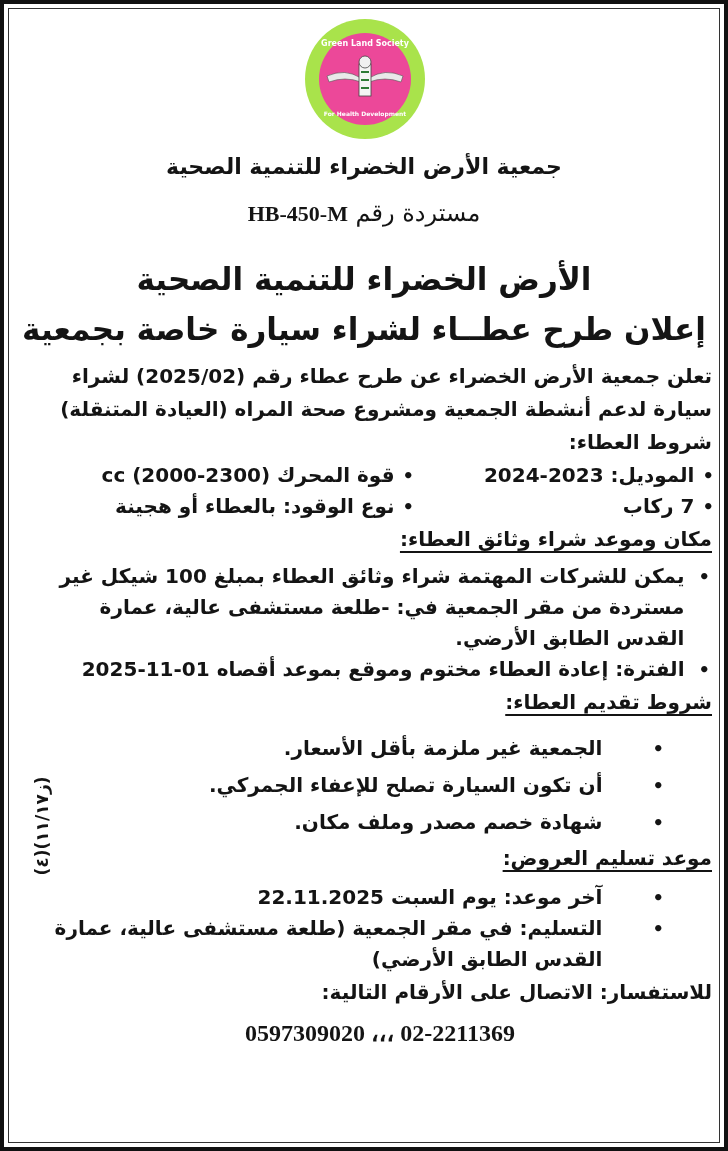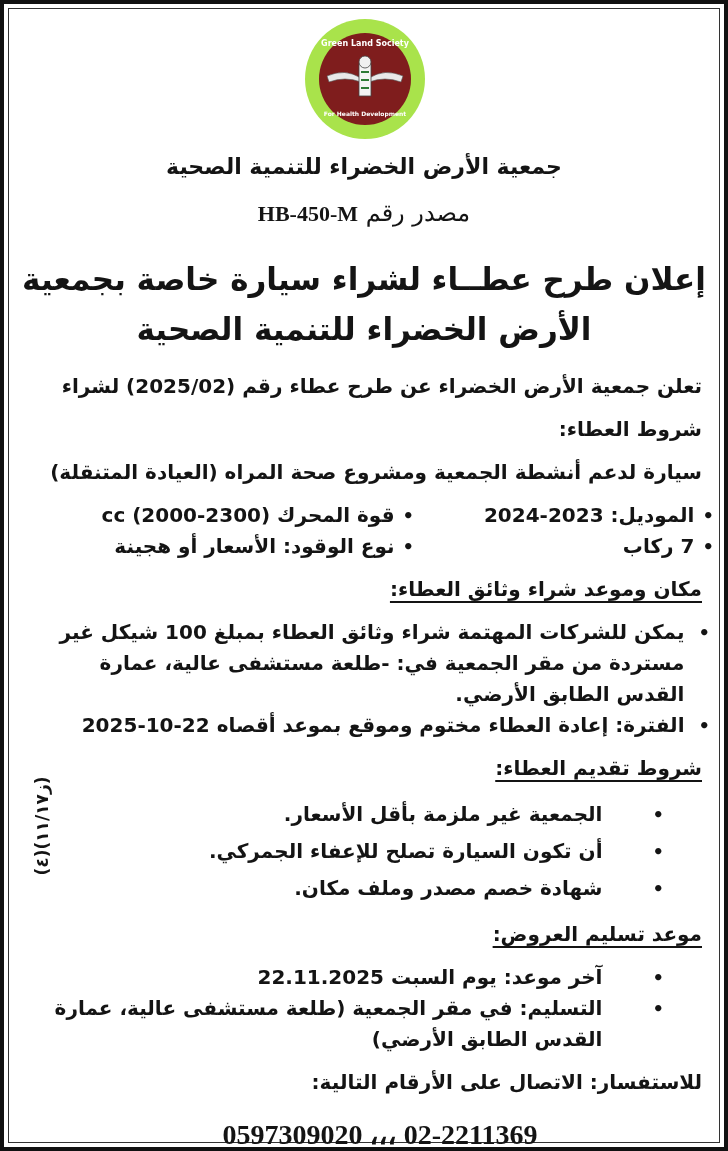--- a/index.html
+++ b/index.html
@@ -2,40 +2,40 @@
 <html><head>
 <meta charset="utf-8">
 <style>
   html, body { margin:0; padding:0; background:#ffffff; }
   body { width:728px; height:1151px; overflow:hidden; position:relative; font-family:"DejaVu Sans", sans-serif; color:#141414; }
   .frame-outer { position:absolute; left:0; top:0; width:728px; height:1151px; box-sizing:border-box; border:4px solid #111; }
   .frame-inner { position:absolute; left:8px; top:8px; right:8px; bottom:8px; border:1.5px solid #333; }
   .content { position:absolute; left:14px; right:14px; top:14px; bottom:14px; direction:rtl; }
 
   .logo { position:absolute; left:291px; top:5px; width:120px; height:120px; border-radius:50%; background:#a9e34b; display:flex; align-items:center; justify-content:center; }
-  .logo-inner { width:92px; height:92px; border-radius:50%; background:#7f1d1d; position:relative; display:flex; align-items:center; justify-content:center; }
+  .logo-inner { width:92px; height:92px; border-radius:50%; background:#ec4899; position:relative; display:flex; align-items:center; justify-content:center; }
   .logo-ring-text { position:absolute; top:6px; left:0; right:0; text-align:center; font-size:8px; font-weight:bold; color:#fff; direction:ltr; }
   .logo-ring-bottom { position:absolute; bottom:8px; left:0; right:0; text-align:center; font-size:6px; font-weight:bold; color:#fff; direction:ltr; }
   .logo svg { position:absolute; }
 
   .org-title { position:absolute; top:140px; left:0; right:0; text-align:center; font-size:22px; font-weight:bold; }
   .license { position:absolute; top:185px; left:0; right:0; text-align:center; font-size:24px; font-family:"DejaVu Serif", serif; }
   .license .num { font-weight:bold; font-family:"Liberation Serif", serif; font-size:22px; }
   .headline { position:absolute; top:240px; left:0; right:0; text-align:center; font-size:31px; font-weight:bold; line-height:50px; }
 
   .body { position:absolute; top:345px; left:12px; right:0; font-size:20px; font-weight:bold; line-height:31px; }
-  .body p { margin:12px;text-align:right; }
+  .body p { margin:2px;text-align:right; }
   .section-h { text-decoration:underline; text-underline-offset:5px; }
   .grid2 { display:grid; grid-template-columns: 300px 1fr; column-gap:0; padding-right:0; }
   .grid2 .cell { display:flex; gap:8px; align-items:baseline; }
   .dot { font-size:18px; }
   .bl { display:flex; gap:14px; align-items:flex-start; padding-right:4px; }
   .bl .txt { flex:1; }
   .bl-indent { display:flex; gap:50px; padding-right:50px; align-items:baseline; }
-  .phones { text-align:center; font-family:"Liberation Serif", serif; font-size:28px; font-weight:bold; margin-top:21px; direction:ltr; padding-left:20px; }
+  .phones { text-align:center; font-family:"Liberation Serif", serif; font-size:24px; font-weight:bold; margin-top:10px; direction:ltr; padding-left:20px; }
 
   .side-note { position:absolute; left:14px; top:752px; width:26px; height:120px; display:flex; align-items:center; justify-content:center; }
   .side-note span { transform:rotate(-90deg); white-space:nowrap; font-size:17px; font-weight:bold; direction:rtl; }
 </style>
 </head>
 <body>
 
 <div class="frame-outer"></div>
 <div class="frame-inner"></div>
 
@@ -50,61 +50,61 @@
         <rect x="34" y="10" width="12" height="32" fill="#f4f4f4" stroke="#444" stroke-width="0.8"></rect>
         <circle cx="40" cy="8" r="6" fill="#f0f0f0" stroke="#444" stroke-width="0.8"></circle>
         <path d="M36 18 L44 18 M36 26 L44 26 M36 34 L44 34" stroke="#2d7a34" stroke-width="2"></path>
       </svg>
       <div class="logo-ring-bottom">For Health Development</div>
     </div>
   </div>
 
   <div class="org-title">جمعية الأرض الخضراء للتنمية الصحية</div>
   <div class="license">
-    <span>مصدر رقم</span>
+    <span>مستردة رقم</span>
     <span class="num">HB-450-M</span>
   </div>
 
   <div class="headline">
+    <div>الأرض الخضراء للتنمية الصحية</div>
     <div>إعلان طرح عطــاء لشراء سيارة خاصة بجمعية</div>
-    <div>الأرض الخضراء للتنمية الصحية</div>
   </div>
 
   <div class="body">
     <p>تعلن جمعية الأرض الخضراء عن طرح عطاء رقم (2025/02) لشراء</p>
+    <p>سيارة لدعم أنشطة الجمعية ومشروع صحة المراه (العيادة المتنقلة)</p>
+
     <p>شروط العطاء:</p>
-
-    <p>سيارة لدعم أنشطة الجمعية ومشروع صحة المراه (العيادة المتنقلة)</p>
     <div class="grid2">
       <div class="cell">
           <span class="dot">•</span>
           <span>الموديل: 2023-2024</span>
         </div>
       <div class="cell">
           <span class="dot">•</span>
           <span>قوة المحرك (2300-2000) cc</span>
         </div>
       <div class="cell">
           <span class="dot">•</span>
           <span>7 ركاب</span>
         </div>
       <div class="cell">
           <span class="dot">•</span>
-          <span>نوع الوقود: الأسعار أو هجينة</span>
+          <span>نوع الوقود: بالعطاء أو هجينة</span>
         </div>
     </div>
 
     <p class="section-h">مكان وموعد شراء وثائق العطاء:</p>
     <div class="bl" style="margin-top:6px;">
       <span class="dot">•</span>
       <span class="txt">يمكن للشركات المهتمة شراء وثائق العطاء بمبلغ 100 شيكل غير مستردة من مقر الجمعية في: -طلعة مستشفى عالية، عمارة القدس الطابق الأرضي.</span>
     </div>
     <div class="bl">
       <span class="dot">•</span>
-      <span class="txt">الفترة: إعادة العطاء مختوم وموقع بموعد أقصاه 22-10-2025</span>
+      <span class="txt">الفترة: إعادة العطاء مختوم وموقع بموعد أقصاه 01-11-2025</span>
     </div>
 
     <p class="section-h">شروط تقديم العطاء:</p>
     <div style="margin-top:12px; line-height:36px;">
       <div class="bl-indent">
           <span class="dot">•</span>
           <span>الجمعية غير ملزمة بأقل الأسعار.</span>
         </div>
       <div class="bl-indent">
           <span class="dot">•</span>

